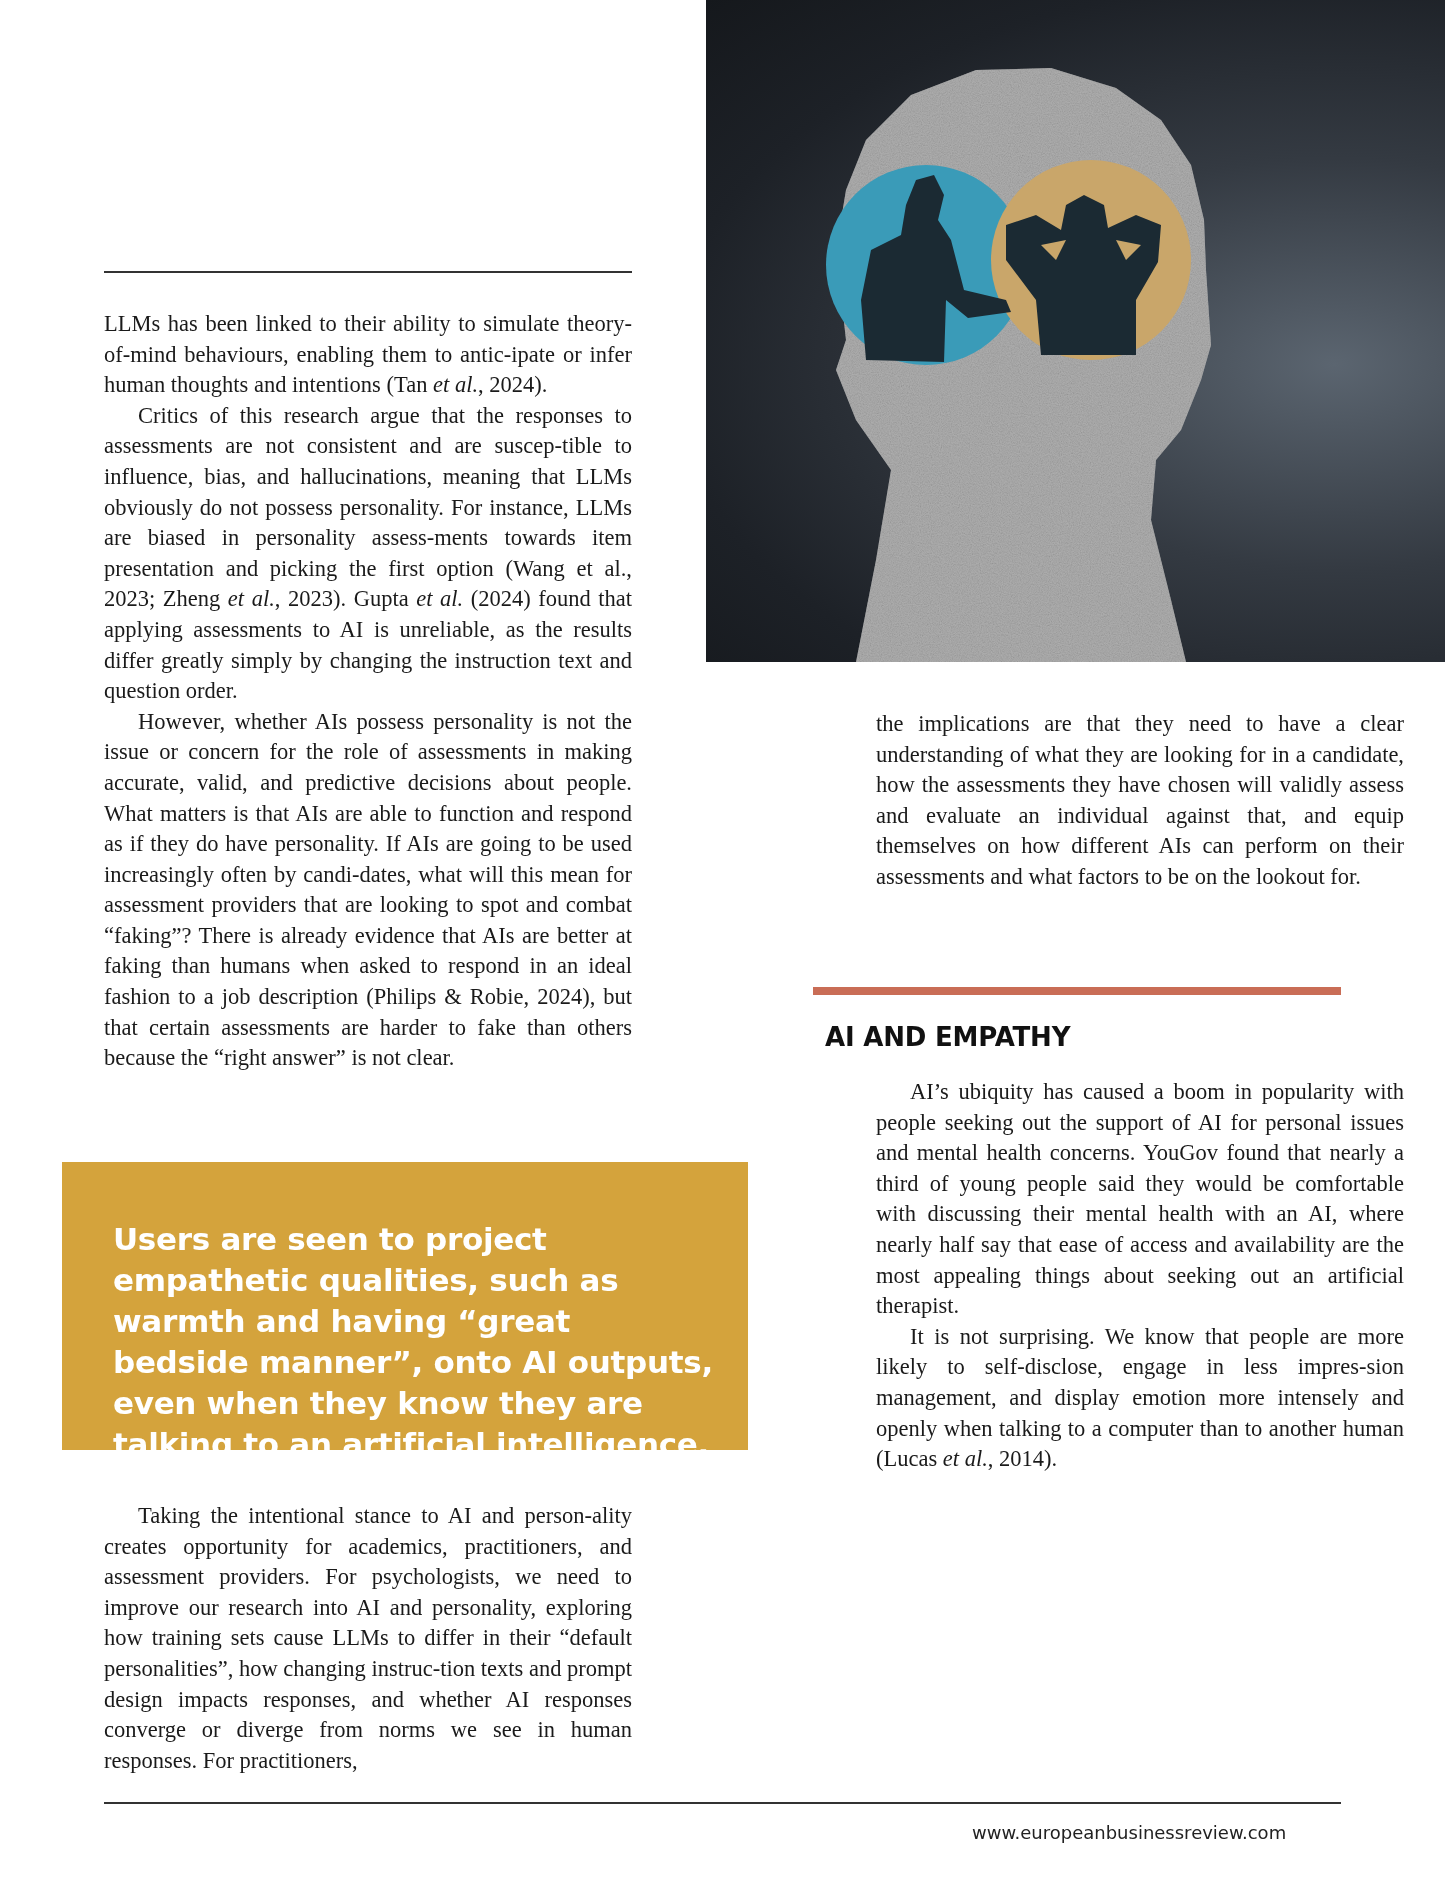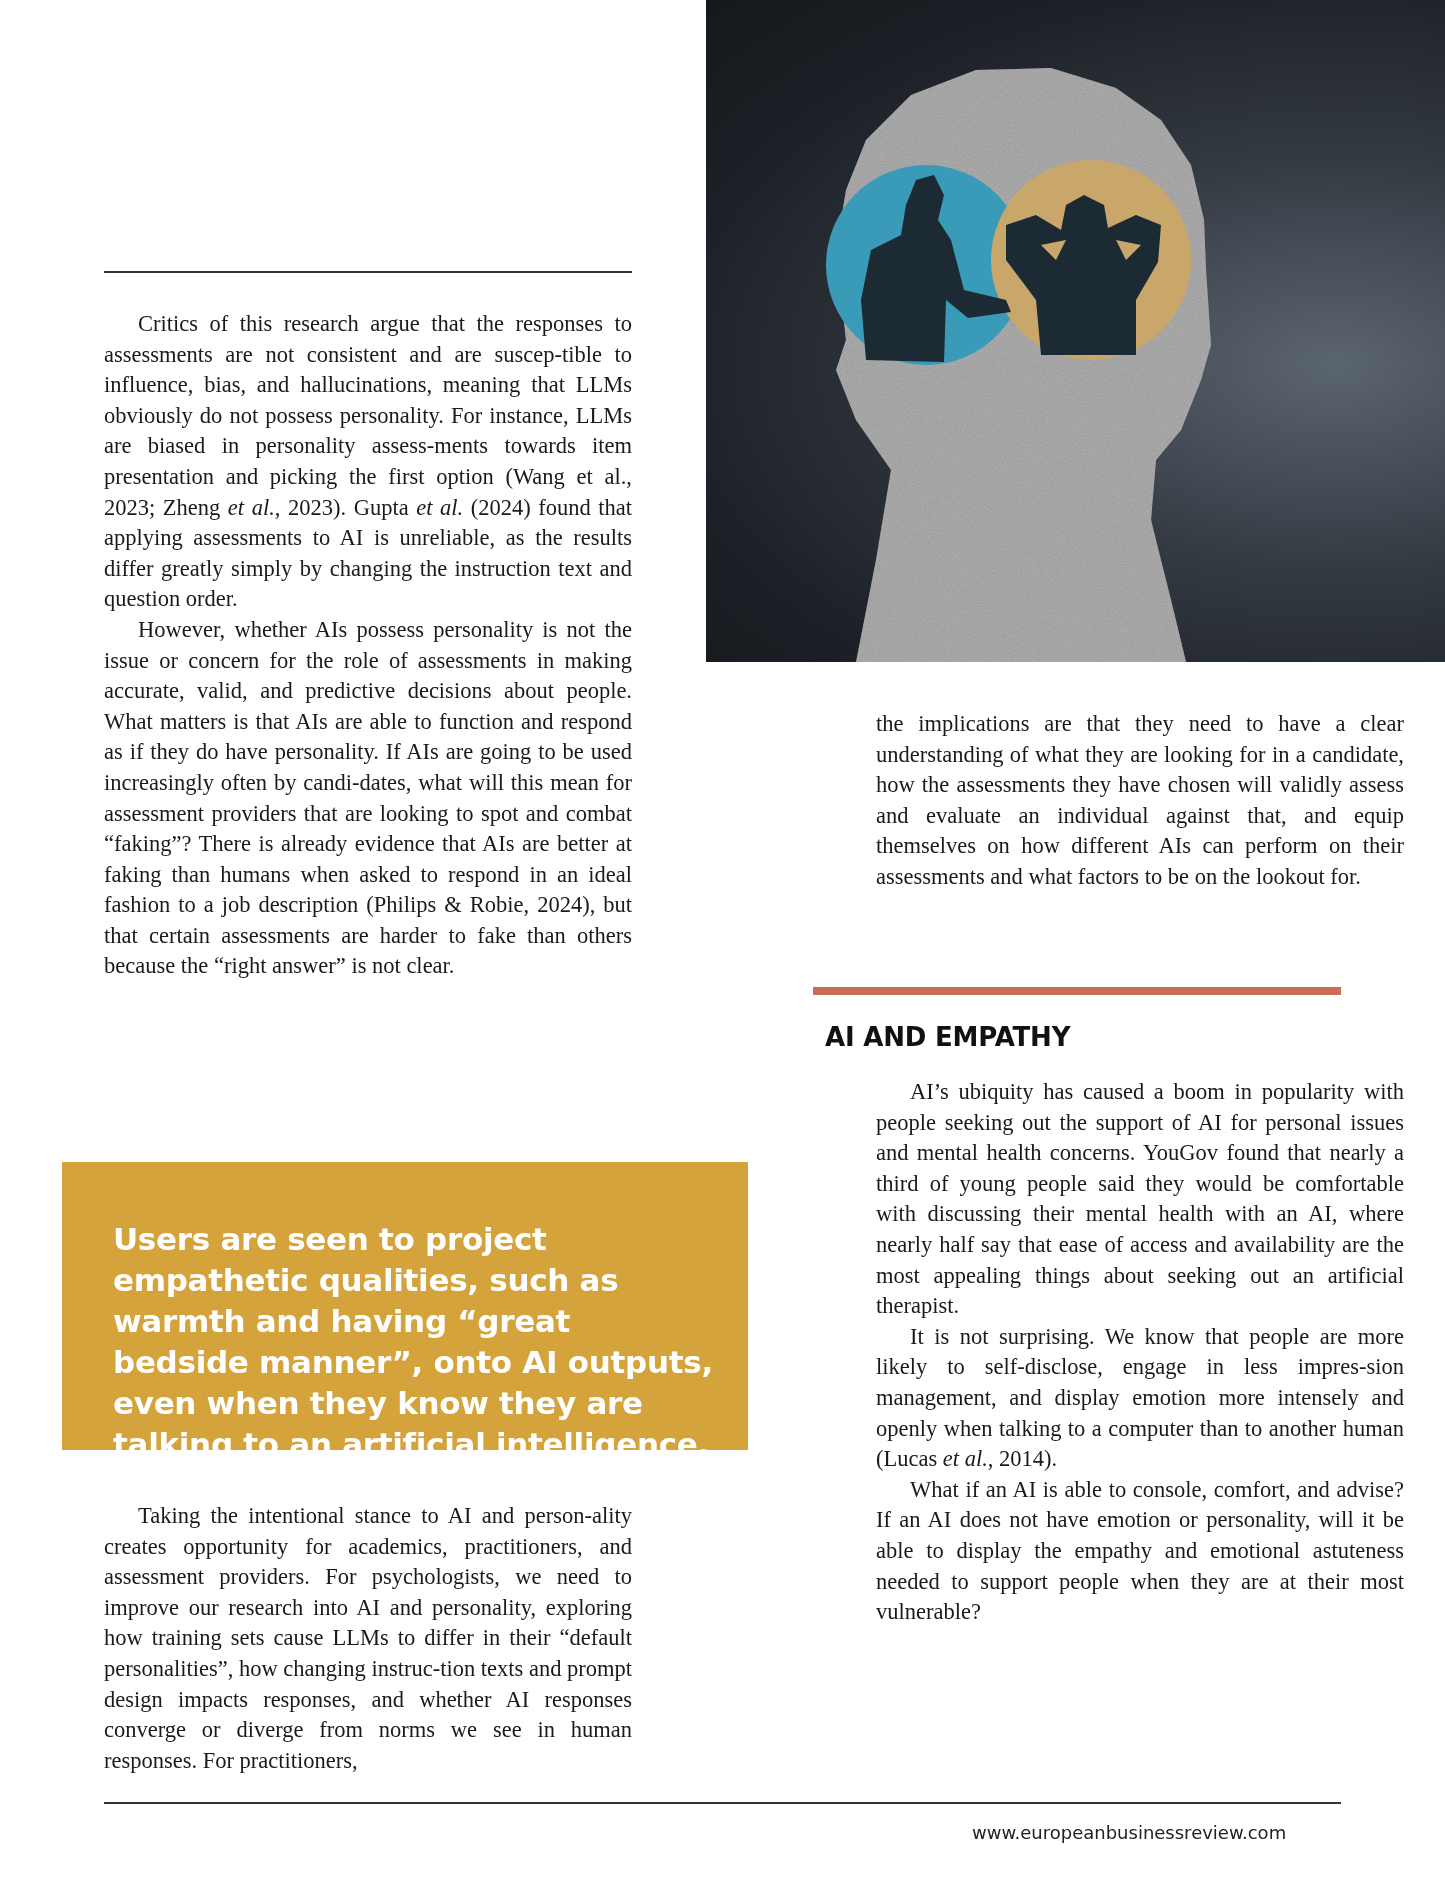--- a/index.html
+++ b/index.html
@@ -82,20 +82,21 @@
     <circle cx="220" cy="265" r="100" fill="#3a9bb8"></circle>
     <circle cx="385" cy="260" r="100" fill="#c9a66a"></circle>
     <path fill="#1b2a33" d="M160,360 L155,300 L165,250 L195,235 L200,205 L210,180 L228,175 L238,195 L232,220 L245,240 L258,290 L300,300 L305,312 L262,318 L240,300 L238,362 Z"></path>
     <path fill="#1b2a33" d="M335,355 L330,300 L300,260 L300,225 L330,215 L355,230 L360,205 L378,195 L398,205 L402,228 L430,215 L455,225 L452,262 L430,300 L430,355 Z M335,245 L350,260 L360,240 Z M410,240 L420,260 L435,245 Z"></path>
   </svg>
 </div>
 
 <div class="rule-top"></div>
 
 <div class="col-left" style="top:309px;">
+  <p class="body"><span>LLMs has been linked to their ability to simulate theory-of-mind behaviours, enabling them to antic-ipate or infer human thoughts and intentions (Tan </span><i>et al.</i><span>, 2024).</span></p>
   <p class="body indent"><span>Critics of this research argue that the responses to assessments are not consistent and are suscep-tible to influence, bias, and hallucinations, meaning that LLMs obviously do not possess personality. For instance, LLMs are biased in personality assess-ments towards item presentation and picking the first option (Wang et al., 2023; Zheng </span><i>et al.</i><span>, 2023). Gupta </span><i>et al.</i><span> (2024) found that applying assessments to AI is unreliable, as the results differ greatly simply by changing the instruction text and question order.</span></p>
   <p class="body indent">However, whether AIs possess personality is not the issue or concern for the role of assessments in making accurate, valid, and predictive decisions about people. What matters is that AIs are able to function and respond as if they do have personality. If AIs are going to be used increasingly often by candi-dates, what will this mean for assessment providers that are looking to spot and combat “faking”? There is already evidence that AIs are better at faking than humans when asked to respond in an ideal fashion to a job description (Philips &amp; Robie, 2024), but that certain assessments are harder to fake than others because the “right answer” is not clear.</p>
 </div>
 
 <div class="pullquote">
   <p>Users are seen to project empathetic qualities, such as warmth and having “great bedside manner”, onto AI outputs, even when they know they are talking to an artificial intelligence.</p>
 </div>
 
 <div class="col-left" style="top:1501px;">
   <p class="body indent">Taking  the intentional stance to AI and person-ality creates opportunity for academics, practitioners, and assessment providers. For psychologists, we need to improve our research into AI and personality, exploring how training sets cause LLMs to differ in their “default personalities”, how changing instruc-tion texts and prompt design impacts responses, and whether AI responses converge or diverge from norms we see in human responses. For practitioners,</p>
@@ -104,18 +105,17 @@
 <div class="col-right" style="top:709px;">
   <p class="body">the implications are that they need to have a clear understanding of what they are looking for in a candidate, how the assessments they have chosen will validly assess and evaluate an individual against that, and equip themselves on how different AIs can perform on their assessments and what factors to be on the lookout for.</p>
 </div>
 
 <div class="accent-rule"></div>
 <h2 class="section-heading">AI AND EMPATHY</h2>
 
 <div class="col-right" style="top:1077px;">
   <p class="body indent">AI’s ubiquity has caused a boom in popularity with people seeking out the support of AI for personal issues and mental health concerns. YouGov found that nearly a third of young people said they would be comfortable with discussing their mental health with an AI, where nearly half say that ease of access and availability are the most appealing things about seeking out an artificial therapist.</p>
   <p class="body indent"><span>It is not surprising. We know that people are more likely to self-disclose, engage in less impres-sion management, and display emotion more intensely and openly when talking to a computer than to another human (Lucas </span><i>et al.</i><span>, 2014).</span></p>
-  <p class="body indent">What if an AI is able to console, comfort, and advise? If an AI does not have emotion or personality, will it be able to display the empathy and emotional astuteness needed to support people when they are at their most vulnerable?</p>
 </div>
 
 <div class="footer-rule"></div>
 <a class="footer-url">www.europeanbusinessreview.com</a>
 <span class="page-num">27</span>
 
 </body></html>

